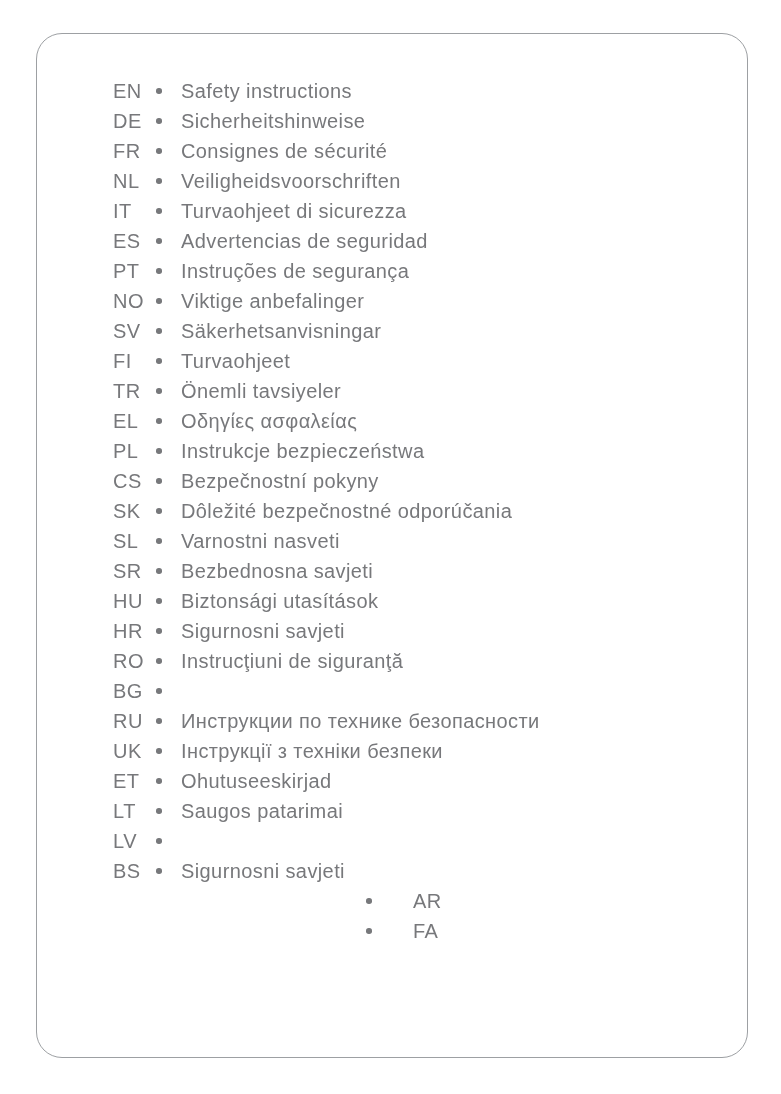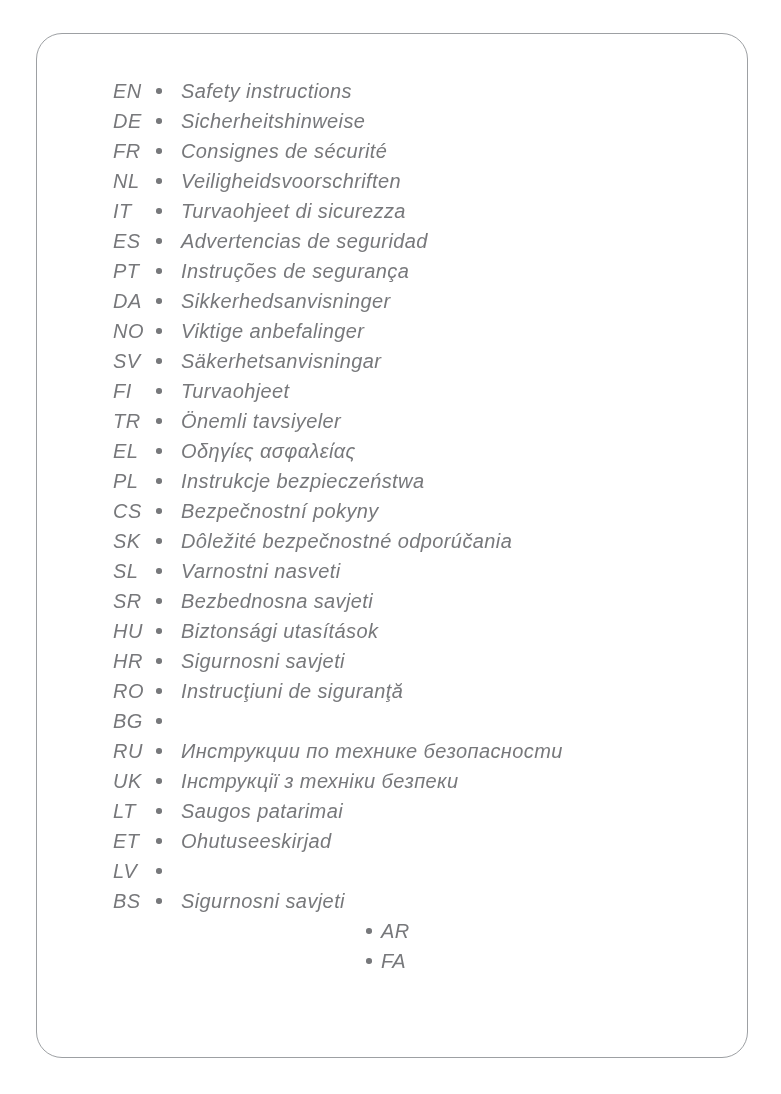--- a/index.html
+++ b/index.html
@@ -22,21 +22,20 @@
     height: 1025px;
     box-sizing: border-box;
     border: 1px solid #9da0a3;
     border-radius: 26px;
     background: #ffffff;
   }
   .lang-list {
     position: absolute;
     left: 76px;
     top: 42px;
-    font-style: italic;
   }
   .row {
     display: flex;
     align-items: center;
     height: 30px;
     color: #77787b;
     font-size: 20px;
     line-height: 30px;
     white-space: nowrap;
   }
@@ -56,20 +55,21 @@
     height: 5.5px;
     border-radius: 50%;
     background: #77787b;
     display: inline-block;
   }
   .label {
     letter-spacing: 0.4px;
   }
   .row.rtl {
     margin-left: 253px;
+    gap: 32px;
   }
   .row.rtl .dot-cell {
     width: 15px;
     flex: 0 0 15px;
   }
   .row.rtl .code {
     width: auto;
     flex: 0 0 auto;
   }
 </style>
@@ -127,27 +127,20 @@
   </div>
 
   <div class="row">
     <span class="code">PT</span>
     <span class="dot-cell">
           <span class="dot"></span>
         </span>
     <span class="label">Instruções de segurança</span>
   </div>
 
-  <div class="row">
-    <span class="code">DA</span>
-    <span class="dot-cell">
-          <span class="dot"></span>
-        </span>
-    <span class="label">Sikkerhedsanvisninger</span>
-  </div>
 
   <div class="row">
     <span class="code">NO</span>
     <span class="dot-cell">
           <span class="dot"></span>
         </span>
     <span class="label">Viktige anbefalinger</span>
   </div>
 
   <div class="row">
@@ -263,33 +256,33 @@
 
   <div class="row">
     <span class="code">UK</span>
     <span class="dot-cell">
           <span class="dot"></span>
         </span>
     <span class="label">Інструкції з техніки безпеки</span>
   </div>
 
   <div class="row">
+    <span class="code">ET</span>
+    <span class="dot-cell">
+          <span class="dot"></span>
+        </span>
+    <span class="label">Ohutuseeskirjad</span>
+  </div>
+
+  <div class="row">
     <span class="code">LT</span>
     <span class="dot-cell">
           <span class="dot"></span>
         </span>
     <span class="label">Saugos patarimai</span>
-  </div>
-
-  <div class="row">
-    <span class="code">ET</span>
-    <span class="dot-cell">
-          <span class="dot"></span>
-        </span>
-    <span class="label">Ohutuseeskirjad</span>
   </div>
 
   <div class="row">
     <span class="code">LV</span>
     <span class="dot-cell">
           <span class="dot"></span>
         </span>
   </div>
 
   <div class="row">

